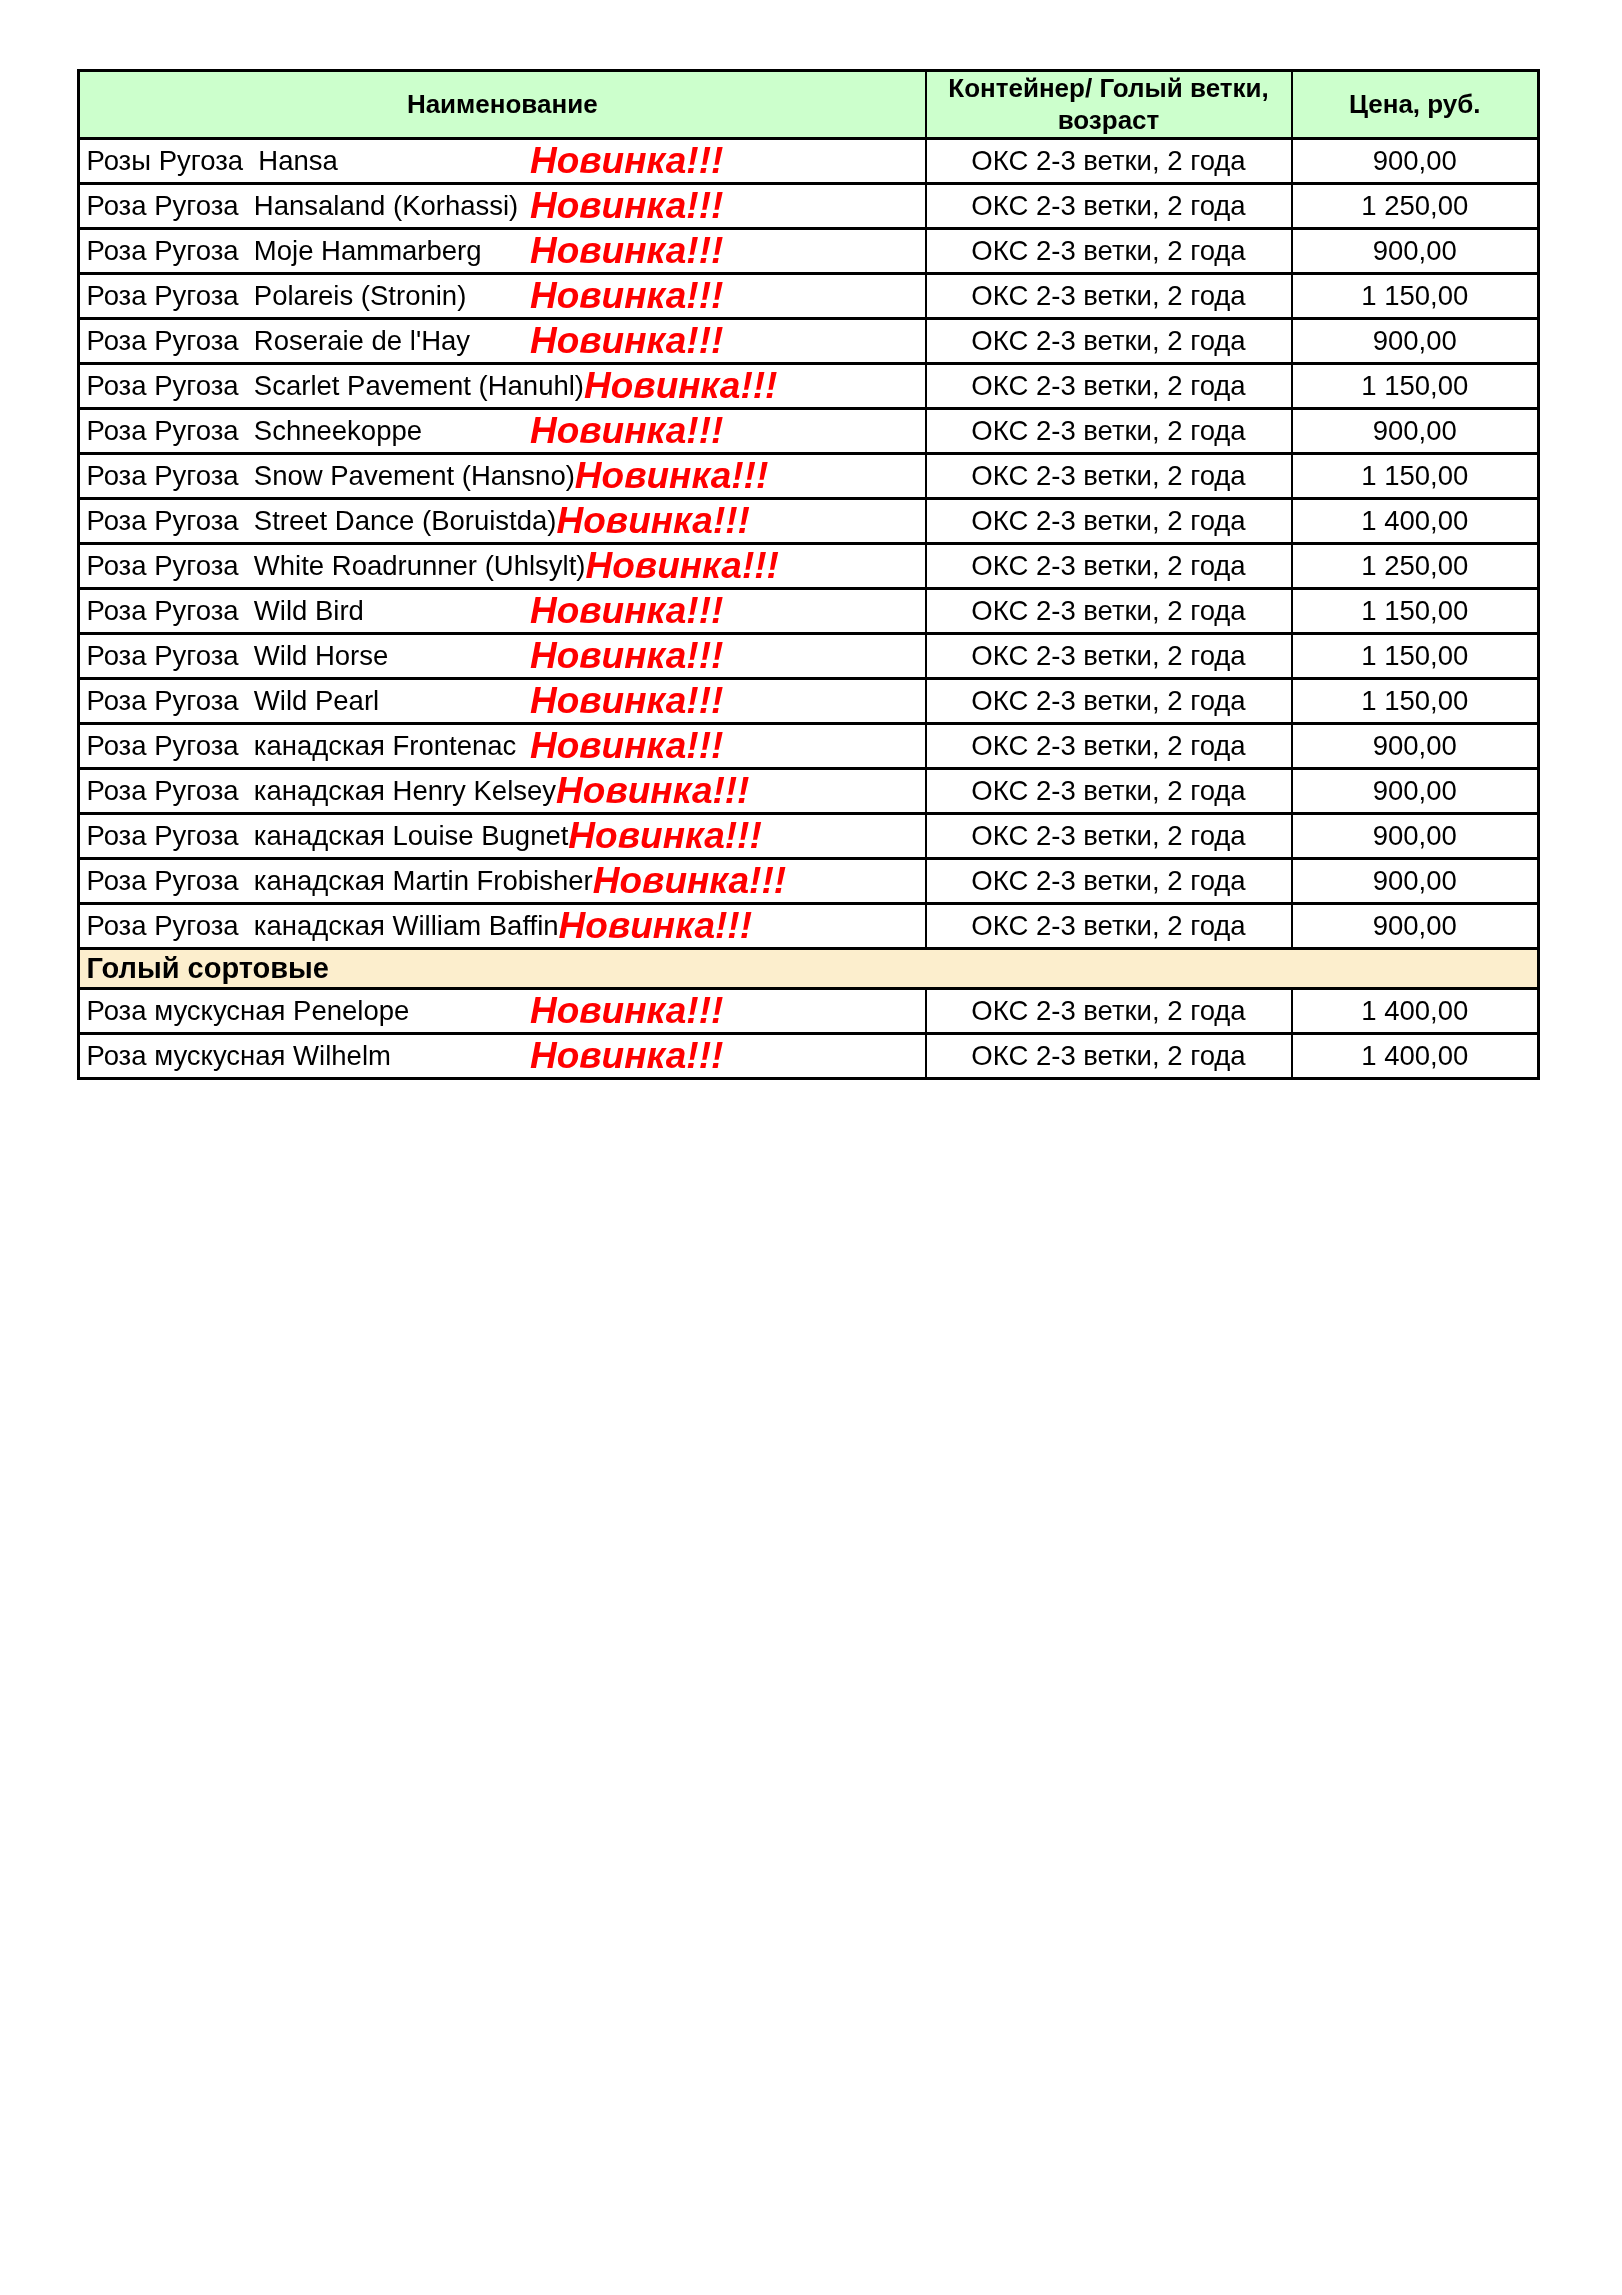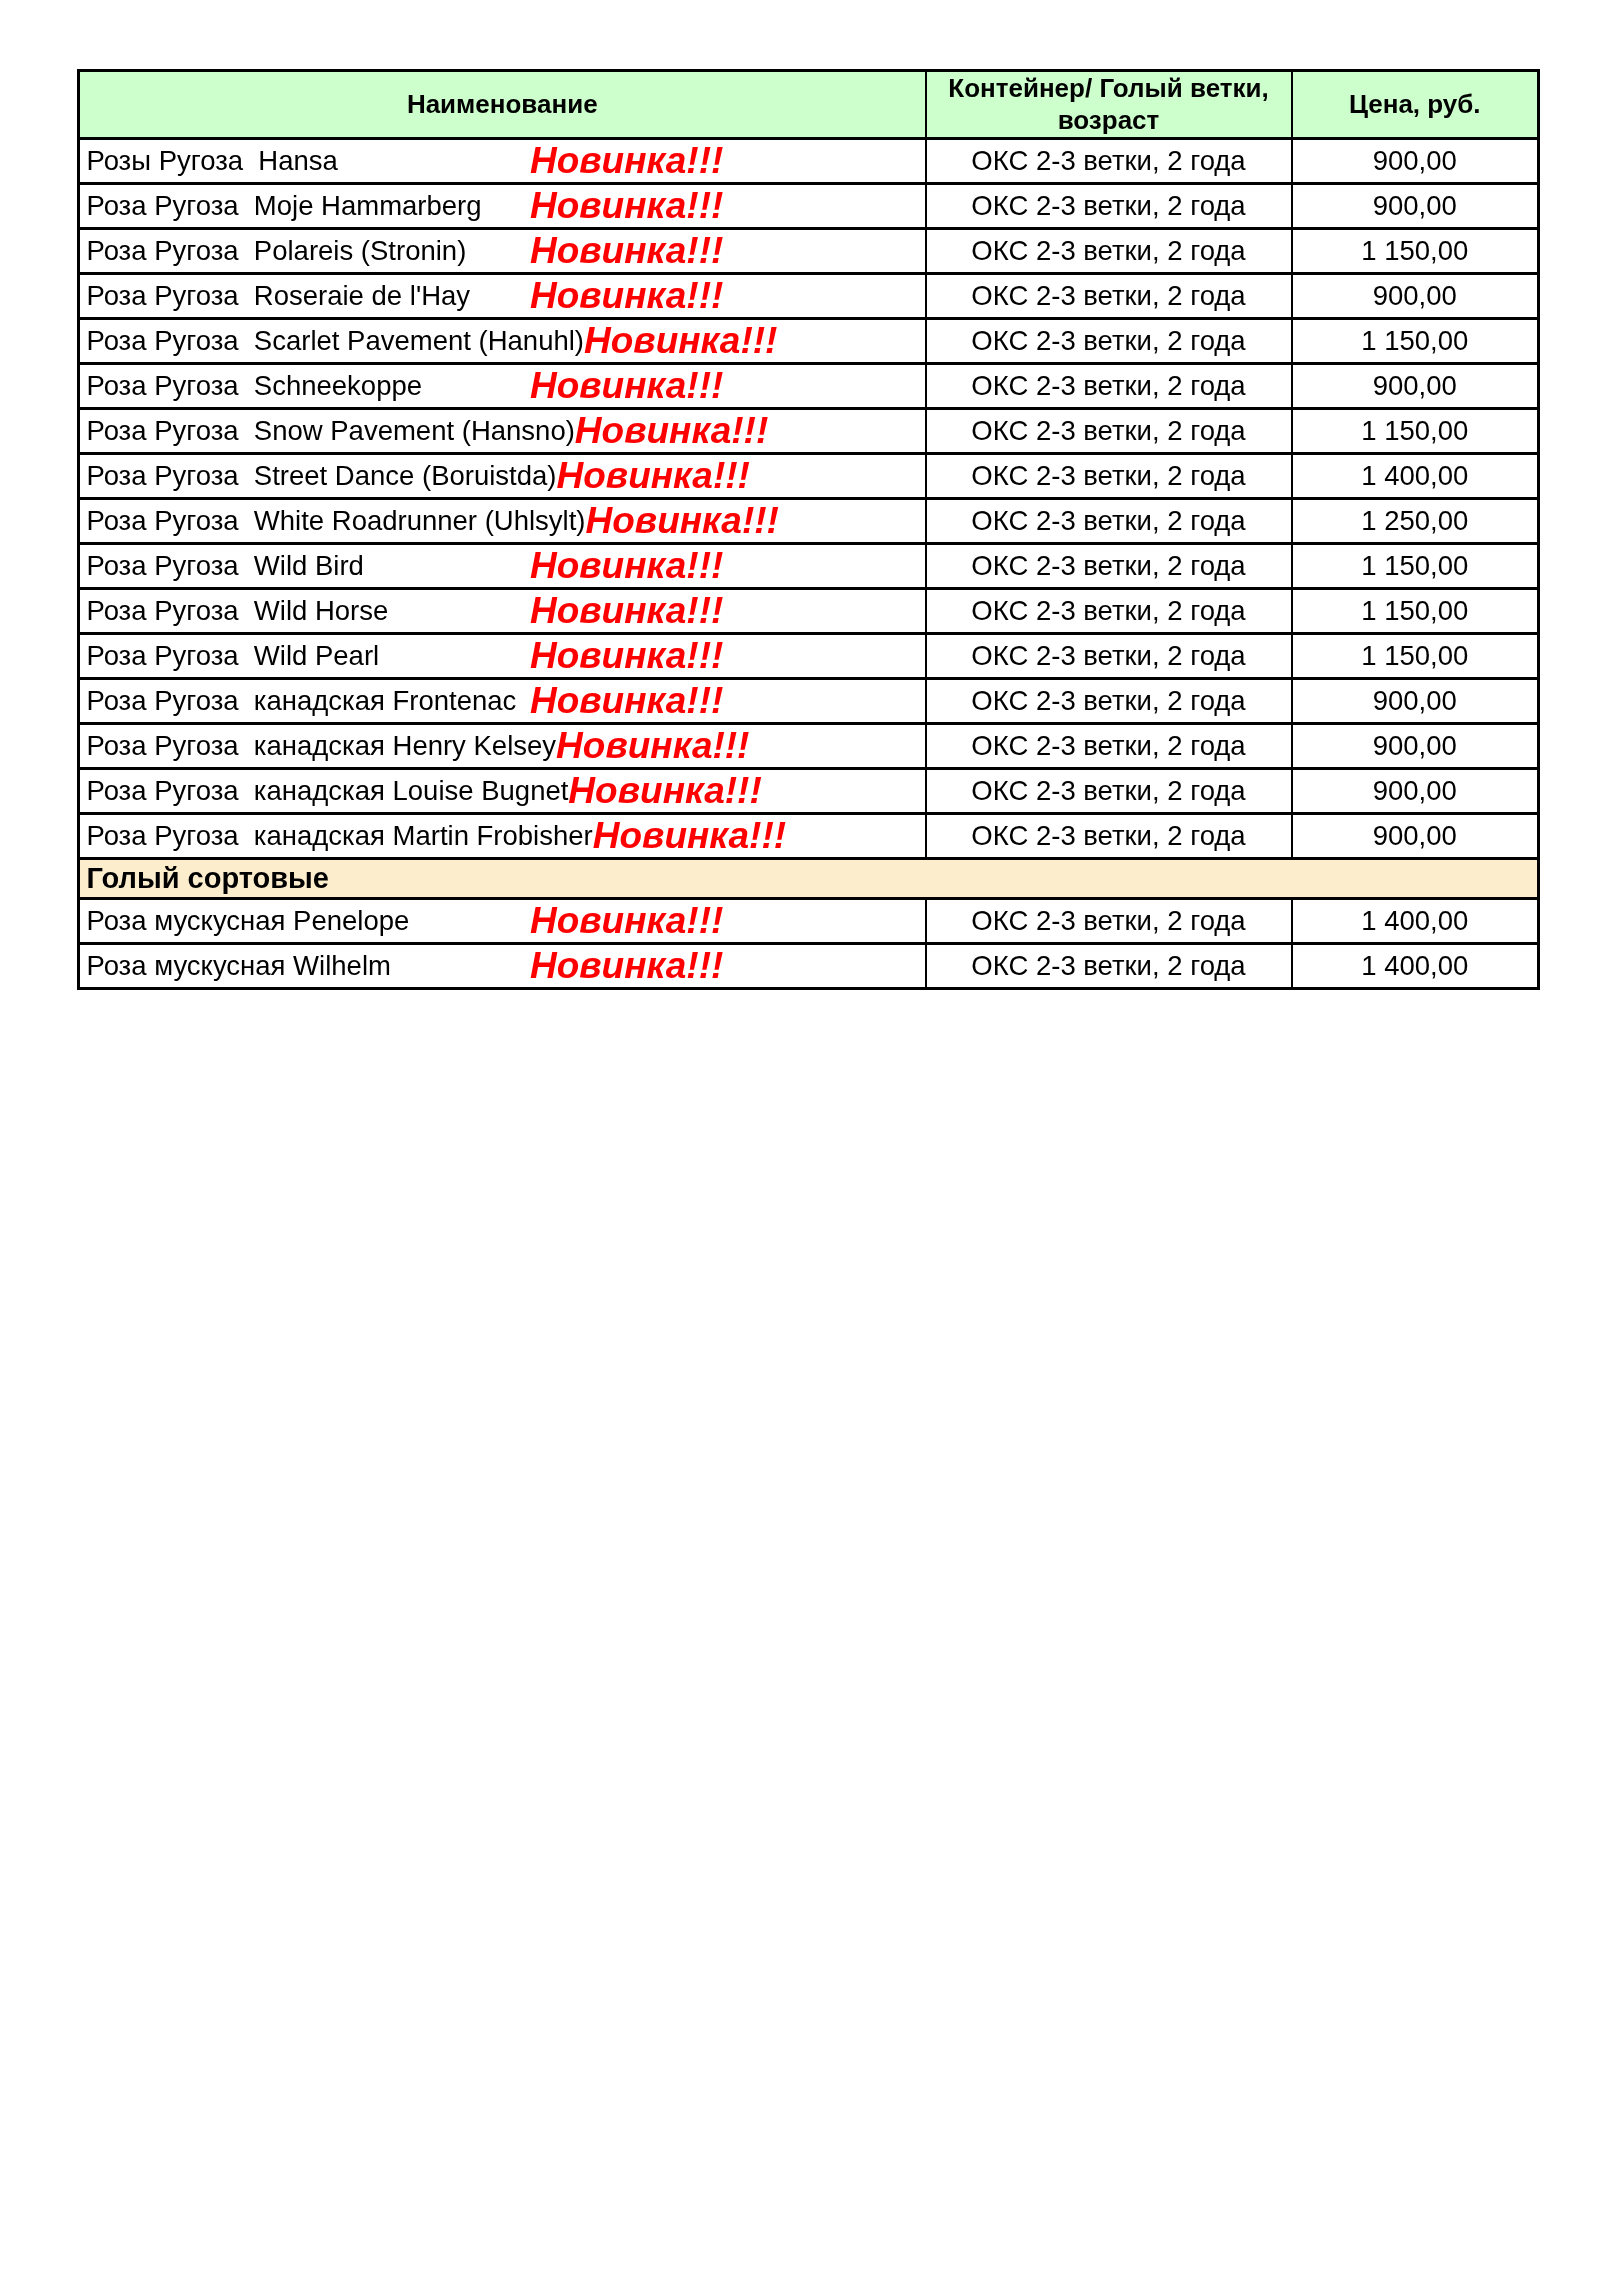--- a/index.html
+++ b/index.html
@@ -120,20 +120,32 @@
         <span class="novelty">Новинка!!!</span>
         <span class="tail"></span>
       </div>
     </td>
     <td class="container-cell">ОКС 2-3 ветки, 2 года</td>
     <td class="price-cell">900,00</td>
   </tr>
       <tr>
     <td class="name-cell">
       <div class="namewrap">
+        <span class="plant">Роза Ругоза  Hansaland (Korhassi)</span>
+        <span class="grow"></span>
+        <span class="novelty">Новинка!!!</span>
+        <span class="tail"></span>
+      </div>
+    </td>
+    <td class="container-cell">ОКС 2-3 ветки, 2 года</td>
+    <td class="price-cell">1 250,00</td>
+  </tr>
+      <tr>
+    <td class="name-cell">
+      <div class="namewrap">
         <span class="plant">Роза Ругоза  Moje Hammarberg</span>
         <span class="grow"></span>
         <span class="novelty">Новинка!!!</span>
         <span class="tail"></span>
       </div>
     </td>
     <td class="container-cell">ОКС 2-3 ветки, 2 года</td>
     <td class="price-cell">900,00</td>
   </tr>
       <tr>
@@ -289,20 +301,32 @@
         <span class="tail"></span>
       </div>
     </td>
     <td class="container-cell">ОКС 2-3 ветки, 2 года</td>
     <td class="price-cell">900,00</td>
   </tr>
       <tr>
     <td class="name-cell">
       <div class="namewrap">
         <span class="plant">Роза Ругоза  канадская Martin Frobisher</span>
+        <span class="grow"></span>
+        <span class="novelty">Новинка!!!</span>
+        <span class="tail"></span>
+      </div>
+    </td>
+    <td class="container-cell">ОКС 2-3 ветки, 2 года</td>
+    <td class="price-cell">900,00</td>
+  </tr>
+      <tr>
+    <td class="name-cell">
+      <div class="namewrap">
+        <span class="plant">Роза Ругоза  канадская William Baffin</span>
         <span class="grow"></span>
         <span class="novelty">Новинка!!!</span>
         <span class="tail"></span>
       </div>
     </td>
     <td class="container-cell">ОКС 2-3 ветки, 2 года</td>
     <td class="price-cell">900,00</td>
   </tr>
       <tr class="section-row">
     <td class="section-cell" colspan="3">Голый сортовые</td>

